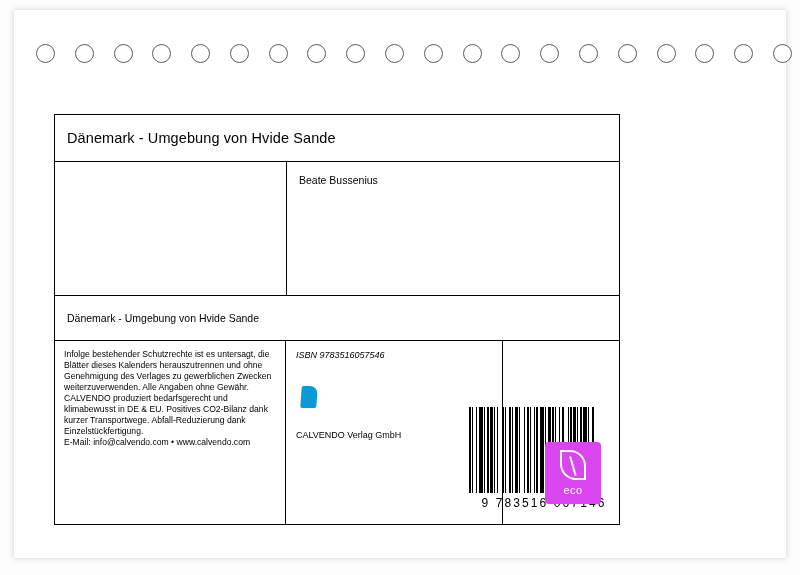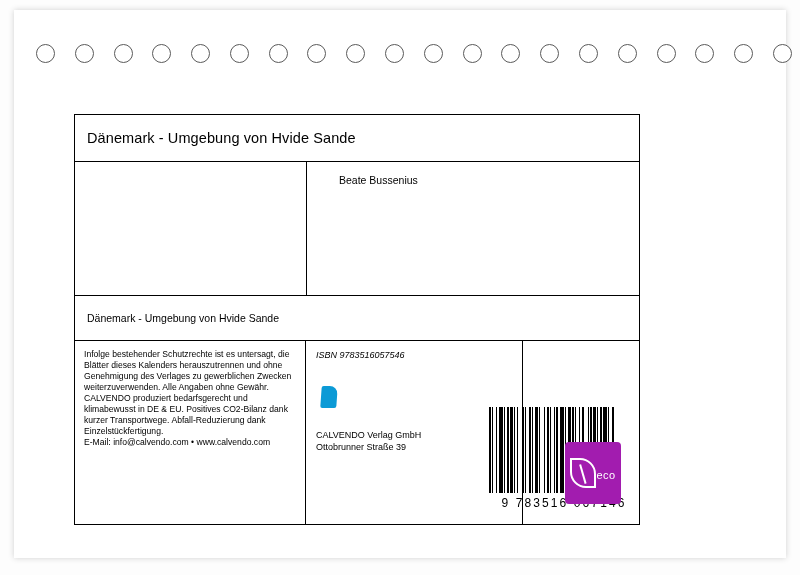--- a/index.html
+++ b/index.html
@@ -46,21 +46,21 @@
     width: 19px; height: 19px;
     border: 1.6px solid #5a5a5a;
     border-radius: 50%;
     background: #ffffff;
     box-sizing: border-box;
   }
 
   
   #cover-box {
     position: absolute;
-    left: 60px; top: 104px;
+    left: 40px; top: 104px;
     width: 566px; height: 411px;
     border: 1.5px solid #000;
     box-sizing: border-box;
     display: flex;
     flex-direction: column;
   }
 
   .row { display: flex; }
 
   
@@ -72,21 +72,20 @@
   #cover-title {
     padding-left: 12px;
     font-size: 14.5px;
     letter-spacing: 0.1px;
   }
 
   
   #author-row {
     height: 133px;
     border-bottom: 1.5px solid #000;
-    gap: 20px;
   }
   #author-left {
     width: 232px;
     border-right: 1.5px solid #000;
     box-sizing: border-box;
   }
   #author-right {
     flex: 1;
     padding: 12px 0 0 12px;
     box-sizing: border-box;
@@ -213,23 +212,24 @@
     margin-top: 3px;
     margin-left: -34px;
   }
 
   
   #eco-badge {
     position: absolute;
     right: 18px;
     bottom: 20px;
     width: 56px; height: 62px;
-    background: #a21caf;
+    background: #d946ef;
     border-radius: 4px;
     display: flex;
+    flex-direction: column;
     align-items: center;
     justify-content: center;
   }
   #eco-leaf {
     width: 26px; height: 30px;
     border: 2.4px solid #ffffff;
     border-radius: 0 16px 0 16px;
     box-sizing: border-box;
     position: relative;
   }
@@ -308,21 +308,20 @@
           <div id="isbn">ISBN 9783516057546</div>
 
           <div id="logo-wrap">
             <div id="logo-mark">
               <div class="flag"></div>
             </div>
           </div>
 
           <div id="pub-lines">
             <div>CALVENDO Verlag GmbH</div>
-            <div>Ottobrunner Straße 39</div>
           </div>
         </div>
 
         <div id="barcode-col">
           <div id="barcode">
               <i style="width: 2px;"></i>
               <i style="width: 1px; background: transparent;"></i>
               <i style="width: 1px;"></i>
               <i style="width: 3px; background: transparent;"></i>
               <i style="width: 1px;"></i>

